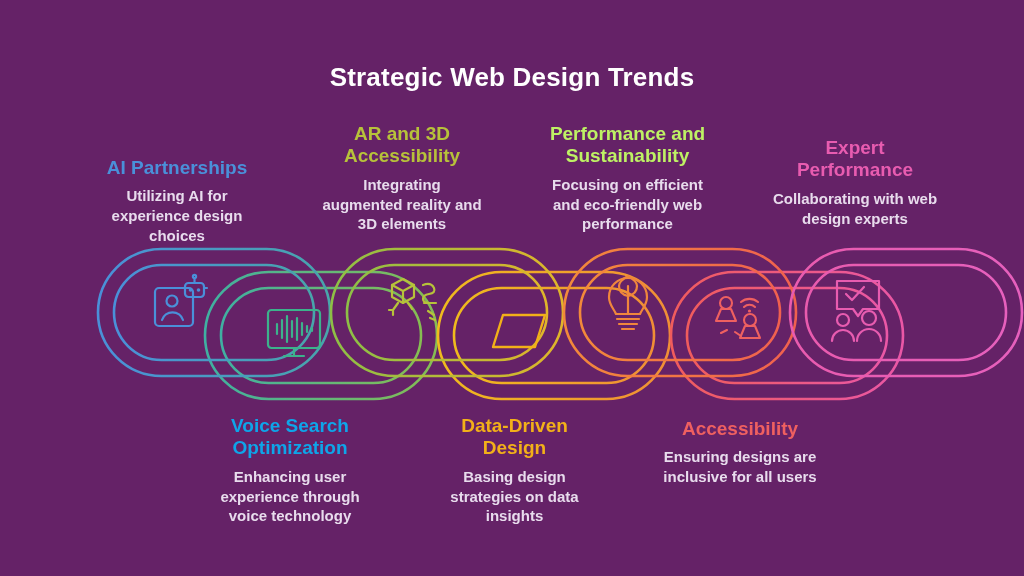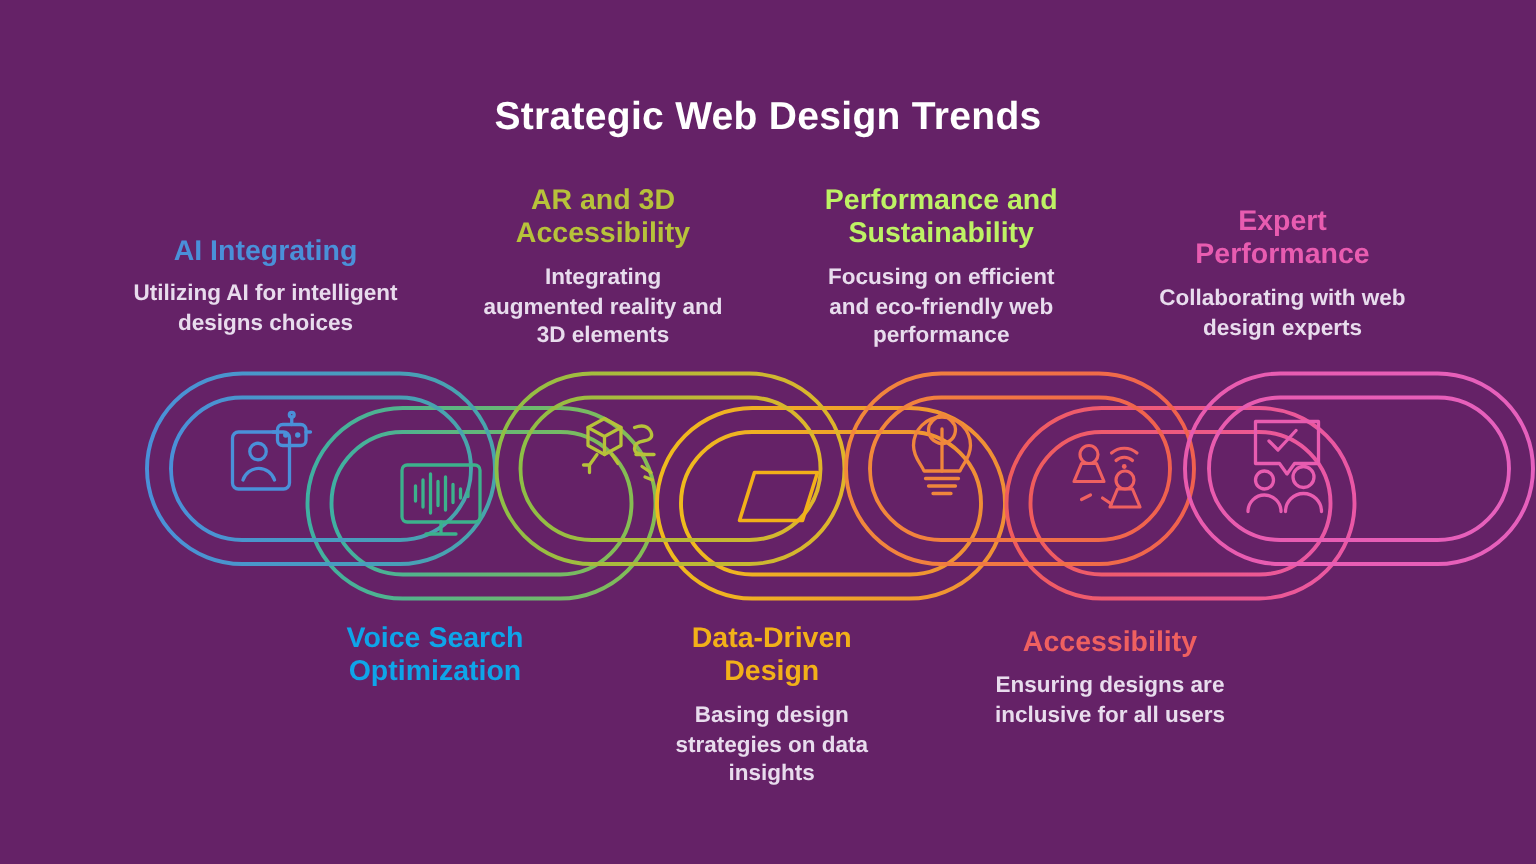--- a/index.html
+++ b/index.html
@@ -180,41 +180,42 @@
       <path d="M837 281 h42 v28 h-16 l-5 7 l-5 -7 h-16 z"></path>
       <path d="M846 294 l6 6 l12 -13"></path>
       <circle cx="843" cy="320" r="6"></circle>
       <path d="M832 341 a11 11 0 0 1 22 0"></path>
       <circle cx="869" cy="318" r="7"></circle>
       <path d="M857 341 a12 12 0 0 1 24 0"></path>
     </g>
   </svg>
 
   <div class="label-block lb-0">
-    <div class="label-title" style="color:#4a90d9">AI Integrating</div>
-    <div class="label-desc">Utilizing AI for intelligent designs choices</div>
+    <div class="label-title" style="color:#4a90d9">AI Partnerships</div>
+    <div class="label-desc">Utilizing AI for experience design choices</div>
   </div>
 
   <div class="label-block lb-2">
     <div class="label-title" style="color:#b7c23a">AR and 3D Accessibility</div>
     <div class="label-desc">Integrating augmented reality and 3D elements</div>
   </div>
 
   <div class="label-block lb-4">
     <div class="label-title" style="color:#bef264">Performance and Sustainability</div>
     <div class="label-desc">Focusing on efficient and eco-friendly web performance</div>
   </div>
 
   <div class="label-block lb-6">
     <div class="label-title" style="color:#e85cb0">Expert Performance</div>
     <div class="label-desc">Collaborating with web design experts</div>
   </div>
 
   <div class="label-block lb-1">
     <div class="label-title" style="color:#0ea5e9">Voice Search Optimization</div>
+    <div class="label-desc">Enhancing user experience through voice technology</div>
   </div>
 
   <div class="label-block lb-5">
     <div class="label-title" style="color:#ef6060">Accessibility</div>
     <div class="label-desc">Ensuring designs are inclusive for all users</div>
   </div>
 
   <div class="label-block lb-3">
     <div class="label-title" style="color:#f2b019">Data-Driven Design</div>
     <div class="label-desc">Basing design strategies on data insights</div>

